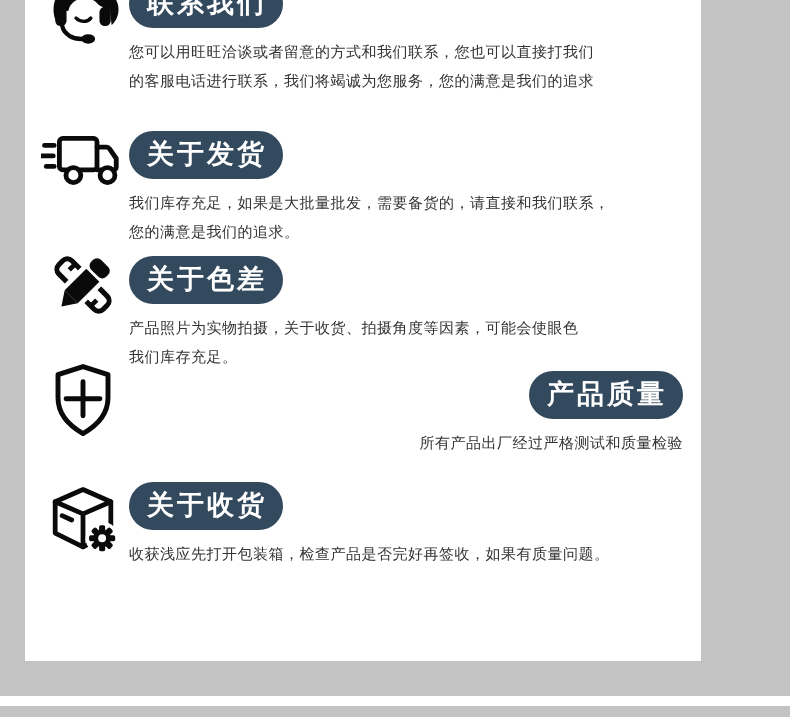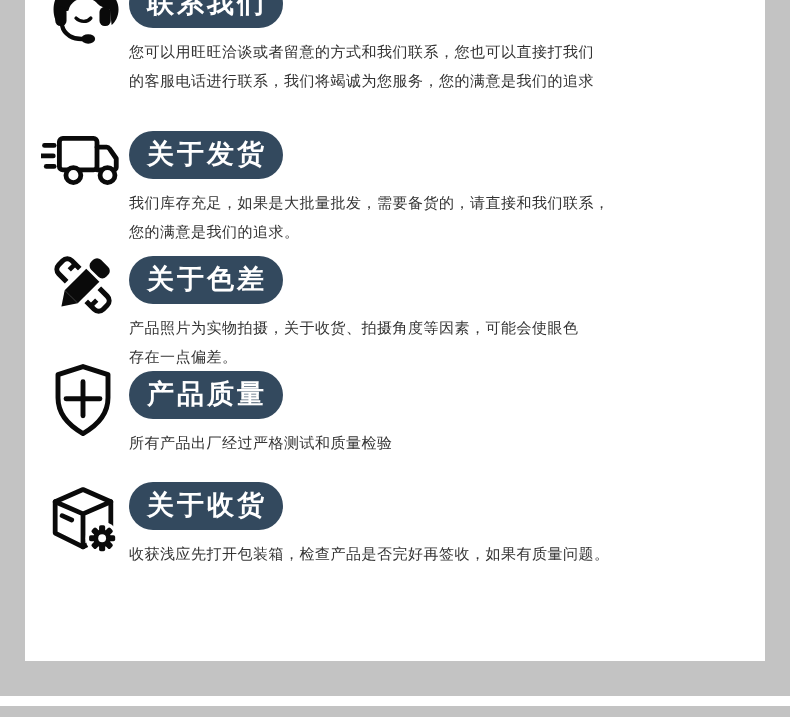--- a/index.html
+++ b/index.html
@@ -6,31 +6,31 @@
   body {
     width: 790px; height: 717px;
     background: #c3c3c3;
     position: relative;
     overflow: hidden;
     font-family: "Liberation Sans", sans-serif;
   }
   .panel {
     position: absolute;
     left: 25px; top: 0;
-    width: 740px; height: 661px;
+    width: 676px; height: 661px;
     background: #ffffff;
     overflow: hidden;
     box-sizing: border-box;
     padding: 0 18px 0 12px;
   }
   .section { display: flex; align-items: flex-start; }
   .sec-contact   { margin-top: -20px; margin-bottom: 36px; }
   .sec-shipping  { margin-bottom: 10px; }
   .sec-color     { }
-  .sec-quality   { margin-bottom: 25px; }
+  .sec-quality   { margin-bottom: 25px; text-align: right; }
   .sec-receiving { margin-bottom: 8px; }
   .icon-cell {
     width: 92px; min-width: 92px;
     display: flex; justify-content: center; align-items: flex-start;
   }
   .icon-cell svg { display: block; }
   .icon-up { margin-top: -8px; }
   .content { flex: 1; }
   .pill {
     display: inline-block;
@@ -118,21 +118,21 @@
           <path d="M7 40 L22 30 V50 Z" fill="#0a0a0a"></path>
           <rect x="22" y="30" width="33" height="20" fill="#0a0a0a"></rect>
           <rect x="58" y="28.5" width="15" height="23" rx="6" fill="#0a0a0a"></rect>
         </g>
       </svg>
     </div>
     <div class="content">
       <div class="pill">关于色差</div>
       <div class="lines">
         <div>产品照片为实物拍摄，关于收货、拍摄角度等因素，可能会使眼色</div>
-        <div>存在一点偏差。</div>
+        <div>我们库存充足。</div>
       </div>
     </div>
   </section>
 
   <section class="section sec-quality">
     <div class="icon-cell icon-up">
       <svg width="68" height="75" viewBox="0 0 76 84" aria-hidden="true">
         <path d="M38 4 L10 13 v26 c0 19 12 31 28 40 c16 -9 28 -21 28 -40 V13 Z" fill="none" stroke="#0a0a0a" stroke-width="5.5" stroke-linejoin="round"></path>
         <path d="M38 21 v38 M19 40 h38" stroke="#0a0a0a" stroke-width="5.5" stroke-linecap="round" fill="none"></path>
       </svg>

